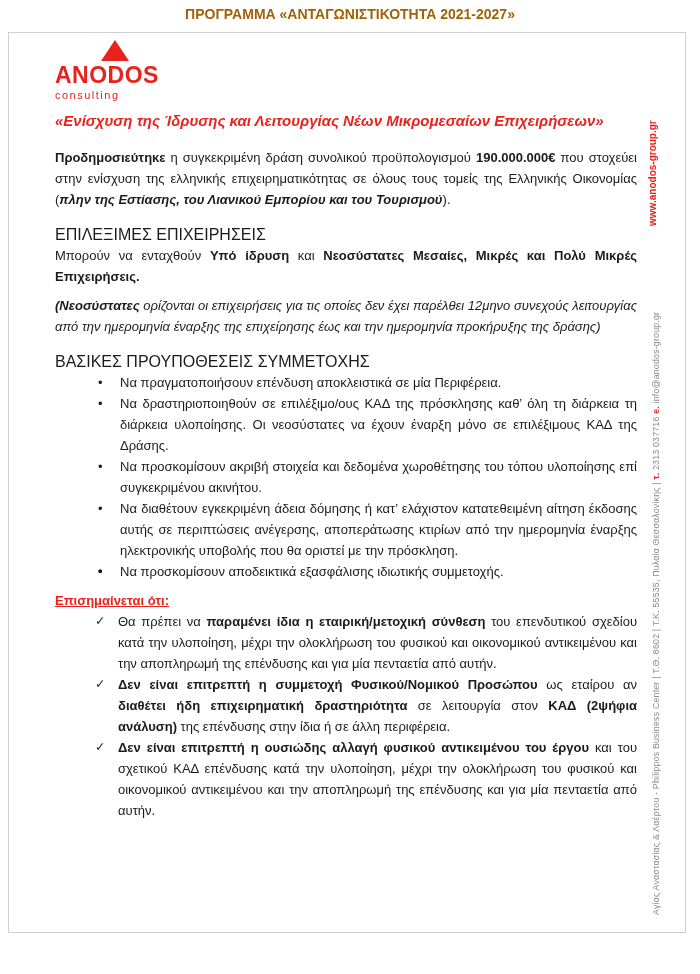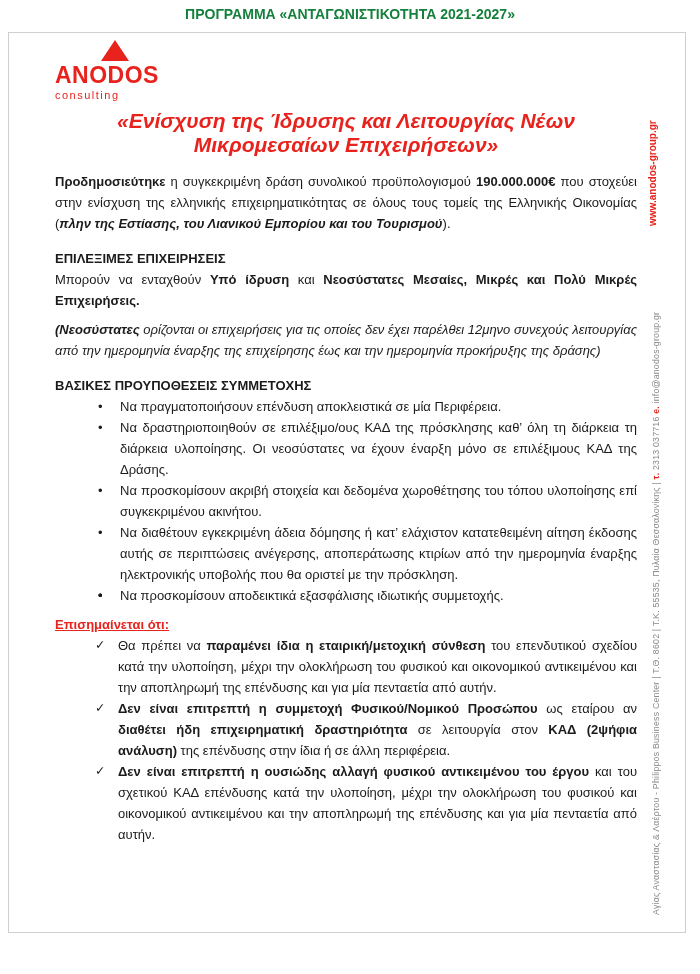--- a/index.html
+++ b/index.html
@@ -12,21 +12,21 @@
   html,body{margin:0;padding:0;}
   body{
     width:700px;height:974px;background:#ffffff;
     font-family:"Liberation Sans","DejaVu Sans",sans-serif;
     color:var(--ink);
   }
   .page{position:relative;width:700px;height:974px;overflow:hidden;background:#ffffff;}
 
   .prog-title{
     position:absolute;top:6px;left:0;width:700px;text-align:center;
-    font-size:14px;font-weight:bold;color:#15803d;
+    font-size:14px;font-weight:bold;color:#a16207;
   }
 
   .frame{
     position:absolute;left:8px;top:32px;width:678px;height:901px;
     border:1px solid var(--border);pointer-events:none;
   }
 
   .content{position:absolute;left:55px;top:40px;width:582px;z-index:2;}
 
   
@@ -38,29 +38,29 @@
   }
   .logo-name{
     font-size:23px;font-weight:800;line-height:25px;
     color:var(--accent);letter-spacing:.5px;
   }
   .logo-sub{
     font-size:11px;line-height:15px;color:var(--accent);letter-spacing:1.5px;
   }
 
   .doc-title{
-    margin:6px 0 0 0;text-align:center;
-    color:var(--accent);font-size:21px;line-height:24px;
+    margin:6px 0 0 0;text-align:left;
+    color:var(--accent);font-size:15px;line-height:24px;
     font-weight:bold;font-style:italic;
   }
 
   .para,.sec-p{margin:0;text-align:justify;font-size:13px;line-height:21px;}
   .para{margin-top:14px;}
   .sec-h{
-    margin:14px 0 0 0;font-size:13px;line-height:21px;font-weight:bold;
+    margin:14px 0 0 0;font-size:16px;line-height:21px;font-weight:normal;
   }
   .italic-p{font-style:italic;margin-top:8px;}
 
   ul.doclist{list-style:none;margin:0;padding:0;}
   ul.doclist li{
     position:relative;padding-left:65px;text-align:justify;
     font-size:13px;line-height:21px;
   }
   ul.bullets .mk{position:absolute;left:43px;top:0;}
   ul.checks li{padding-left:63px;}

